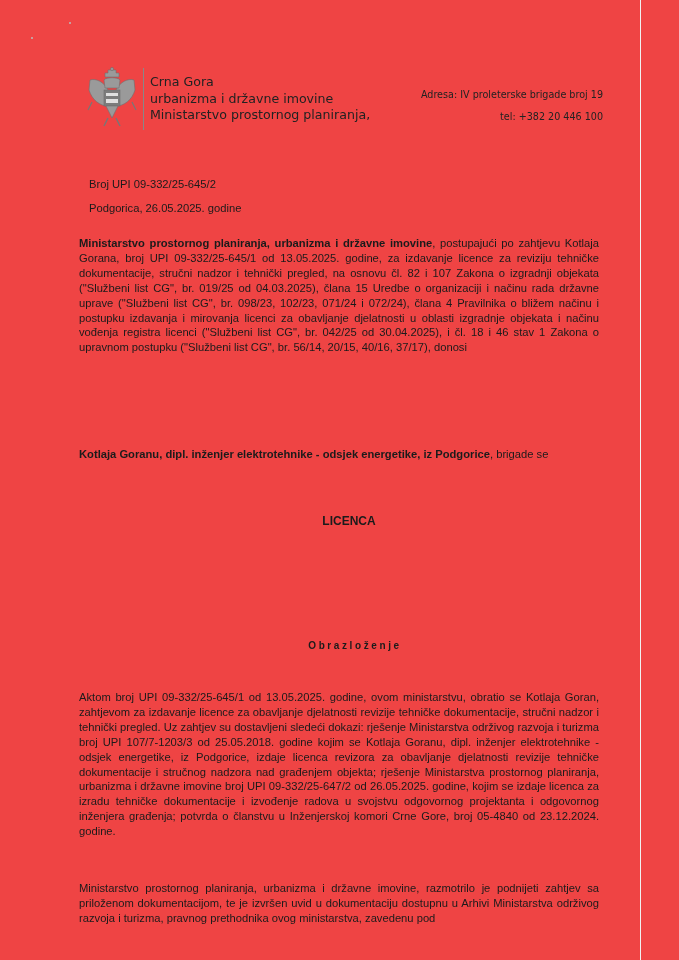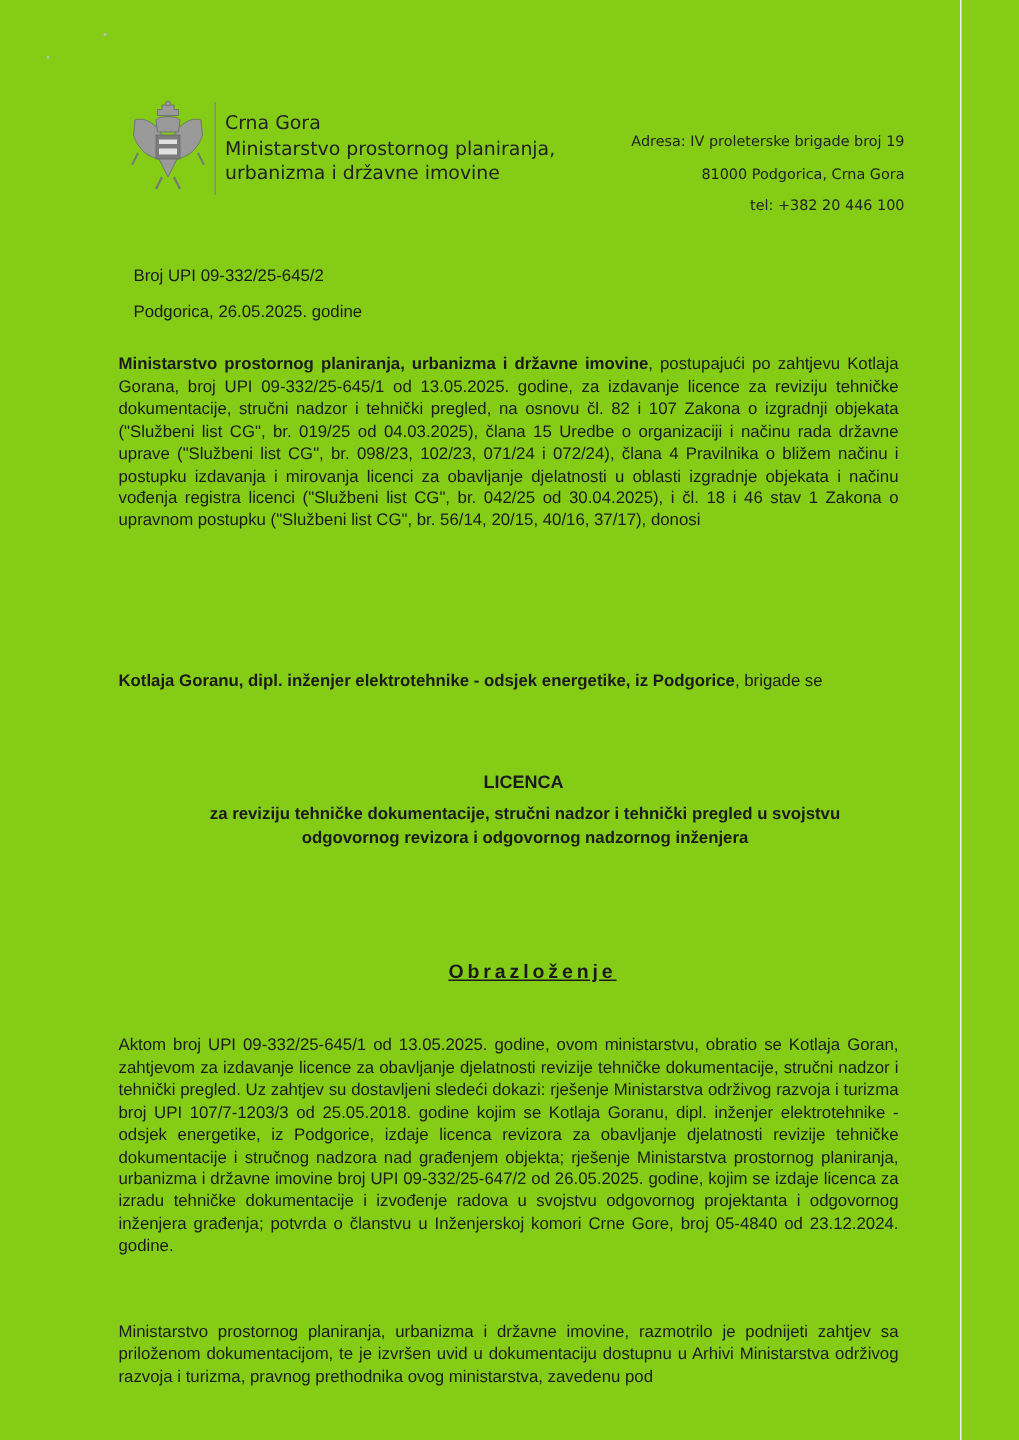--- a/index.html
+++ b/index.html
@@ -1,38 +1,38 @@
 <!DOCTYPE html>
 <html><head>
 <meta charset="utf-8">
 <style>
   html, body { margin:0; padding:0; background:#ffffff; }
   body { width:679px; height:960px; position:relative; overflow:hidden; color:#1a1a1a; }
-  .page { position:absolute; left:0; top:0; width:679px; height:960px; background:#84cc16; }
+  .page { position:absolute; left:0; top:0; width:679px; height:960px; background:#ef4444; }
   .faint-line { position:absolute; left:640px; top:0; width:1px; height:960px; background:#f1f1f1; }
   .speck { position:absolute; width:2px; height:2px; background:#bbb; border-radius:1px; }
 
   
   .crest { position:absolute; left:86px; top:66px; width:52px; height:64px; }
   .vrule { position:absolute; left:143px; top:68px; width:1px; height:62px; background:#888; }
   .org { position:absolute; left:150px; top:74px; font-family:"DejaVu Sans", sans-serif; font-size:12.6px; line-height:16.5px; color:#222; }
   .org div { white-space:nowrap; }
   .contact { position:absolute; right:76px; top:84px; text-align:right; font-family:"DejaVu Sans", sans-serif; font-size:9.6px; line-height:21.5px; color:#222; }
   .contact div { white-space:nowrap; }
 
   
   .txt { font-family:"Liberation Sans", sans-serif; font-size:11.2px; color:#1b1b1b; }
   .meta { position:absolute; left:89px; top:172px; line-height:24px; }
   .para { position:absolute; left:79px; width:520px; line-height:14.9px; text-align:justify; }
   .para b { font-weight:bold; }
   .center { position:absolute; left:89px; width:520px; text-align:center; }
   .heading { font-weight:bold; letter-spacing:2.4px; font-size:11.6px; }
   .lic-title { font-weight:bold; font-size:12px; }
   .lic-sub { font-weight:bold; font-size:11.2px; line-height:15.5px; }
-  .spaced { font-weight:bold; letter-spacing:2.6px; font-size:13px;text-decoration:underline; }
+  .spaced { font-weight:bold; letter-spacing:2.6px; font-size:10px; }
 </style>
 </head>
 <body>
 
 <div class="page">
   <div class="faint-line"></div>
   <div class="speck" style="left:31px;top:37px;"></div>
   <div class="speck" style="left:69px;top:22px;"></div>
 
   <svg class="crest" viewBox="0 0 52 64">
@@ -49,41 +49,39 @@
     </g>
     <g fill="#e0e0e0">
       <rect x="20" y="27" width="12" height="3"></rect>
       <rect x="20" y="33" width="12" height="4"></rect>
     </g>
   </svg>
   <div class="vrule"></div>
 
   <div class="org">
     <div>Crna Gora</div>
+    <div>urbanizma i državne imovine</div>
     <div>Ministarstvo prostornog planiranja,</div>
-    <div>urbanizma i državne imovine</div>
   </div>
 
   <div class="contact">
     <div>Adresa: IV proleterske brigade broj 19</div>
-    <div>81000 Podgorica, Crna Gora</div>
     <div>tel: +382 20 446 100</div>
   </div>
 
   <div class="meta txt">
     <div>Broj UPI 09-332/25-645/2</div>
     <div>Podgorica, 26.05.2025. godine</div>
   </div>
 
   <div class="para txt" style="top:236px;"><b>Ministarstvo prostornog planiranja, urbanizma i državne imovine</b><span>, postupajući po zahtjevu Kotlaja Gorana, broj UPI 09-332/25-645/1 od 13.05.2025. godine, za izdavanje licence za reviziju tehničke dokumentacije, stručni nadzor i tehnički pregled, na osnovu čl. 82 i 107 Zakona o  izgradnji objekata ("Službeni list CG", br. 019/25 od 04.03.2025), člana 15 Uredbe o organizaciji i načinu rada državne uprave ("Službeni list CG", br. 098/23, 102/23, 071/24 i 072/24), člana 4 Pravilnika o bližem načinu i postupku izdavanja i mirovanja licenci za obavljanje djelatnosti u oblasti izgradnje objekata i načinu vođenja registra licenci ("Službeni list CG", br. 042/25 od 30.04.2025), i čl. 18 i 46 stav 1 Zakona o upravnom postupku ("Službeni list CG", br. 56/14, 20/15, 40/16, 37/17), donosi</span></div>
 
 
   <div class="para txt" style="top:447px;"><b>Kotlaja Goranu, dipl. inženjer elektrotehnike - odsjek energetike, iz Podgorice</b><span>, brigade se</span></div>
 
   <div class="center txt lic-title" style="top:514px;">LICENCA</div>
-  <div class="center txt lic-sub" style="top:536px;left:110px;width:480px;">za reviziju tehničke dokumentacije, stručni nadzor i tehnički pregled u svojstvu odgovornog revizora i odgovornog nadzornog inženjera</div>
 
 
   <div class="center txt spaced" style="top:640px;left:95px;">Obrazloženje</div>
 
   <div class="para txt" style="top:690px;">Aktom broj UPI 09-332/25-645/1 od 13.05.2025. godine, ovom ministarstvu, obratio se Kotlaja Goran, zahtjevom za izdavanje licence za obavljanje djelatnosti revizije tehničke dokumentacije, stručni nadzor i tehnički pregled. Uz zahtjev su dostavljeni sledeći dokazi: rješenje Ministarstva održivog razvoja i turizma broj UPI 107/7-1203/3 od 25.05.2018. godine kojim se Kotlaja Goranu, dipl. inženjer elektrotehnike - odsjek energetike, iz Podgorice, izdaje licenca revizora za obavljanje djelatnosti revizije tehničke dokumentacije i stručnog nadzora nad građenjem objekta; rješenje Ministarstva prostornog planiranja, urbanizma i državne imovine broj UPI 09-332/25-647/2 od 26.05.2025. godine, kojim se izdaje licenca za izradu tehničke dokumentacije i izvođenje radova u svojstvu odgovornog projektanta i odgovornog inženjera građenja; potvrda o članstvu u Inženjerskoj komori Crne Gore, broj 05-4840 od 23.12.2024. godine.</div>
   <div class="para txt" style="top:881px;">Ministarstvo prostornog planiranja, urbanizma i državne imovine, razmotrilo je podnijeti zahtjev sa priloženom dokumentacijom, te je izvršen uvid u dokumentaciju dostupnu u Arhivi Ministarstva održivog razvoja i turizma, pravnog prethodnika ovog ministarstva, zavedenu pod</div>
 </div>
 
 </body></html>

